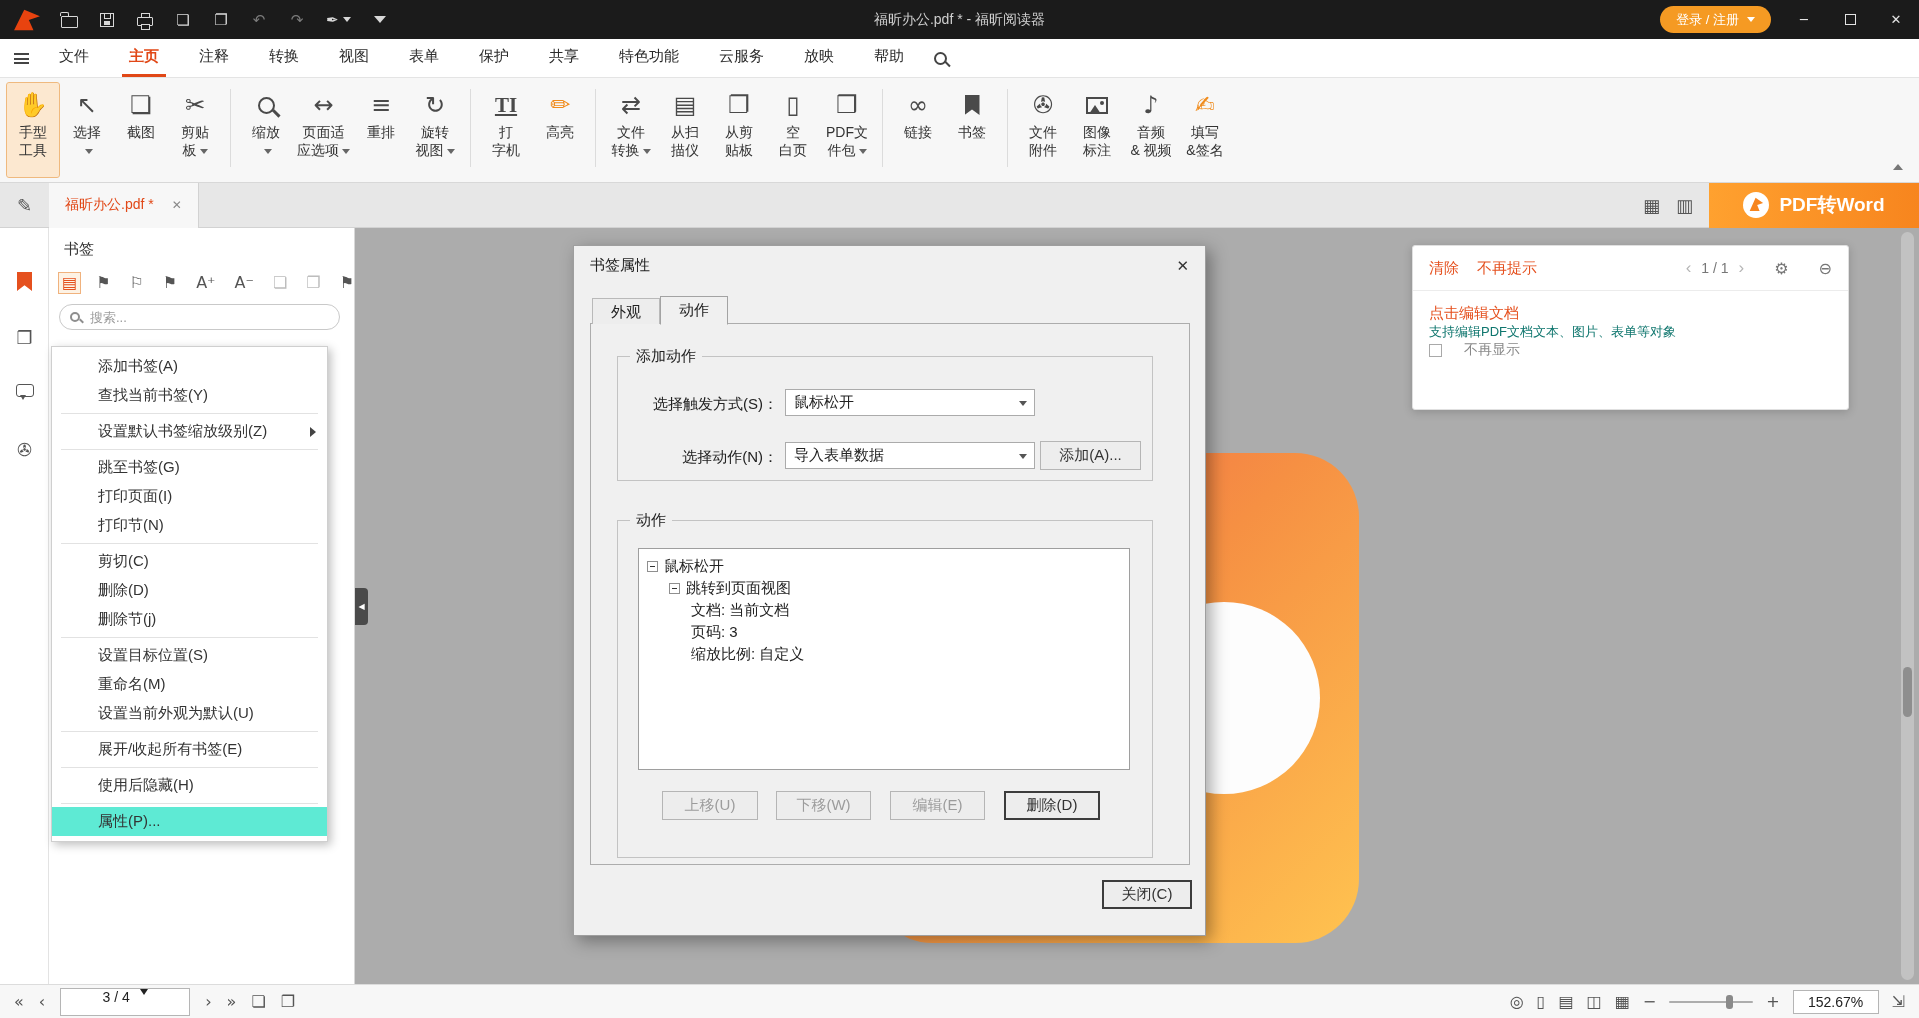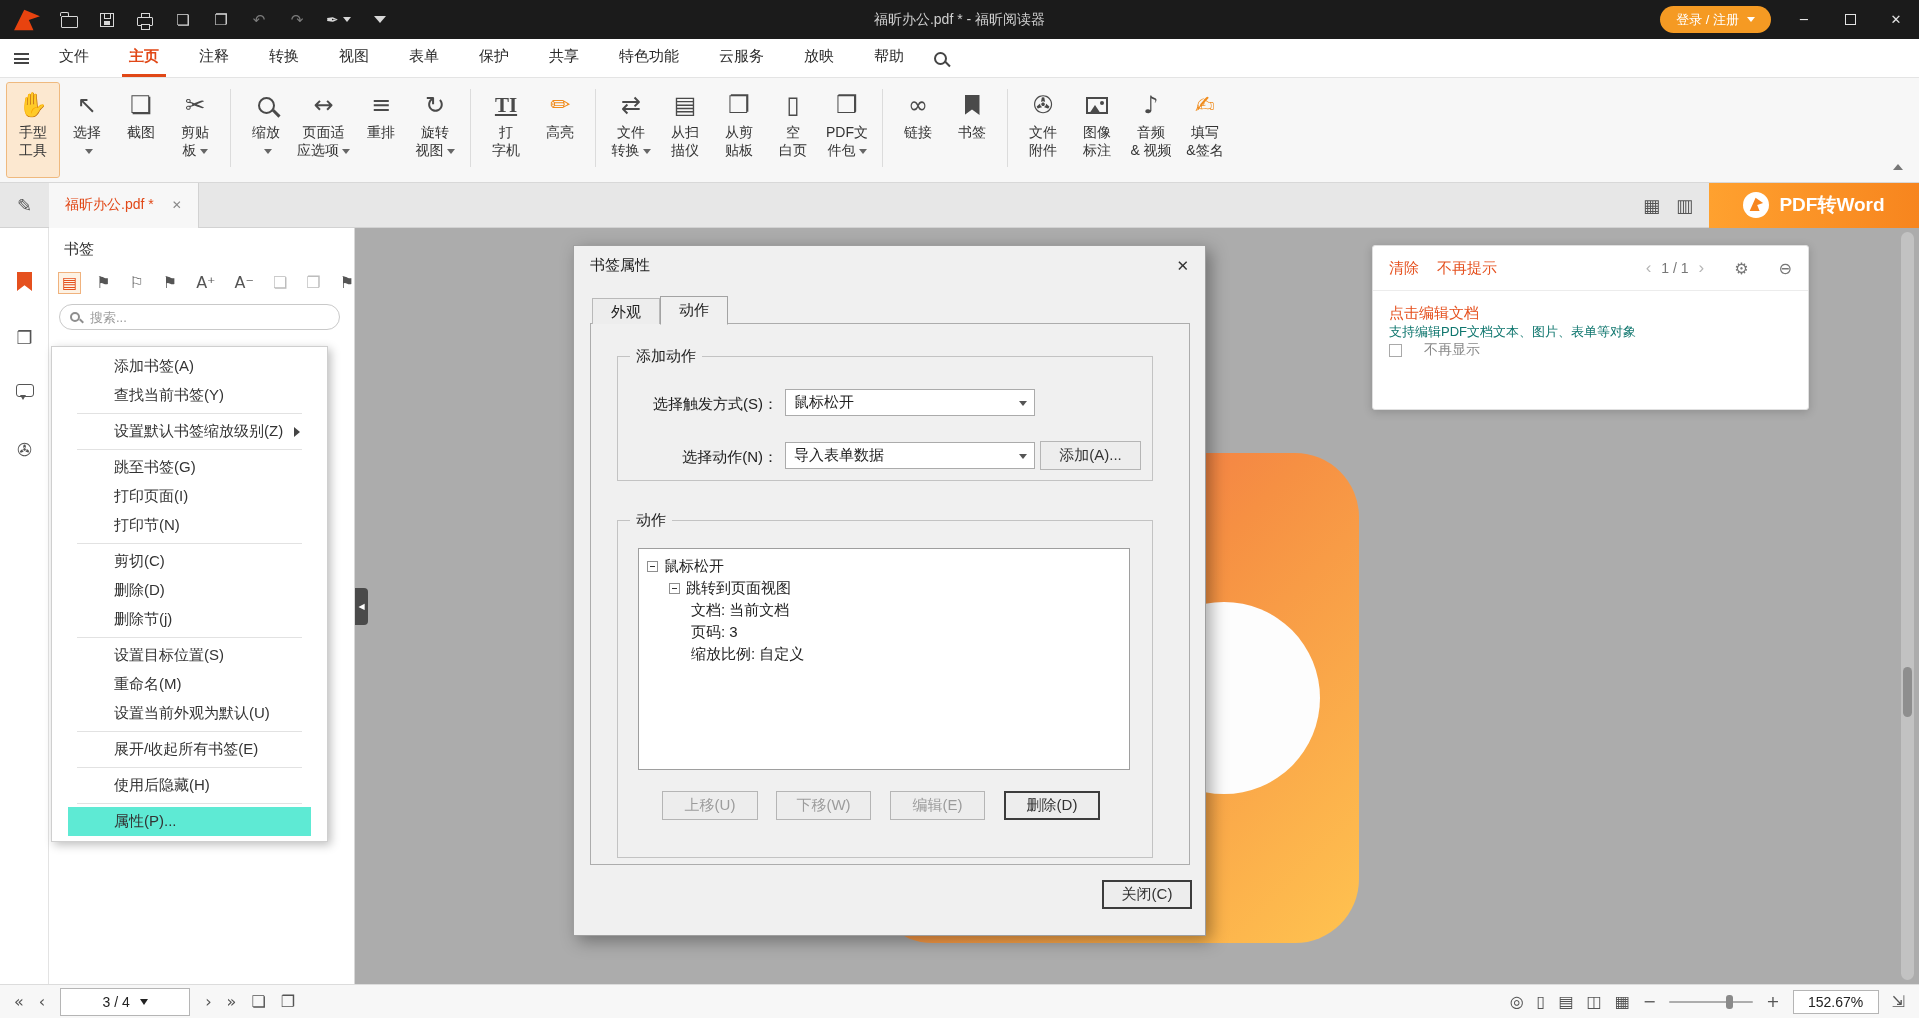--- a/index.html
+++ b/index.html
@@ -100,21 +100,21 @@
   .appicon{position:absolute;left:514px;top:225px;width:490px;height:490px;border-radius:64px;
     background:linear-gradient(135deg,#F0654A 0%,#F69043 45%,#FFC350 100%)}
   .appcircle{position:absolute;left:259px;top:149px;width:192px;height:192px;border-radius:50%;background:#FDFDFD}
   .vscroll{position:absolute;right:5px;top:4px;bottom:4px;width:13px;background:#C2C2C2;border-radius:7px}
   .vthumb{position:absolute;left:2px;right:2px;top:435px;height:50px;background:#8E8E8E;border-radius:5px}
   .collapsetab{position:absolute;left:355px;top:360px;width:13px;height:37px;background:#4A4A4A;color:#fff;border-radius:0 4px 4px 0;
     display:flex;align-items:center;justify-content:center;font-size:8px;font-family:"DejaVu Sans",sans-serif;cursor:pointer;z-index:5}
 
   
   .ctxmenu{position:absolute;left:51px;top:346px;width:277px;background:#FFF;border:1px solid #CFCFCF;
-    box-shadow:3px 3px 9px rgba(0,0,0,.25);padding:5px 16px;z-index:40;font-size:15px;color:#333}
+    box-shadow:3px 3px 9px rgba(0,0,0,.25);padding:5px 0;z-index:40;font-size:15px;color:#333}
   .ctx-item{height:29px;display:flex;align-items:center;padding:0 14px 0 46px;position:relative;cursor:pointer;white-space:nowrap}
   .ctx-item.hl{background:#5eead4}
   .ctx-sep{height:1px;background:#E2E2E2;margin:3px 9px}
   .ctx-arrow{position:absolute;right:11px;width:0;height:0;border-top:5px solid transparent;border-bottom:5px solid transparent;border-left:6px solid #444}
 
   
   .dialog{position:absolute;left:573px;top:245px;width:633px;height:691px;background:#F0F0F0;border:1px solid #9E9E9E;
     box-shadow:5px 5px 16px rgba(0,0,0,.35);z-index:60;font-size:15px;color:#222}
   .dlg-titlebar{height:39px;display:flex;align-items:center;padding:0 16px}
   .dlg-close{position:absolute;right:16px;top:11px;color:#333;font-size:15px;font-family:"DejaVu Sans",sans-serif;cursor:pointer}
@@ -140,41 +140,41 @@
   .bdown{left:202px;top:545px;width:95px;height:29px}
   .bedit{left:316px;top:545px;width:95px;height:29px}
   .bdel{left:430px;top:545px;width:96px;height:29px}
   .bclose{left:528px;top:634px;width:90px;height:29px}
   .treebox{position:absolute;left:64px;top:302px;width:492px;height:222px;background:#fff;border:1px solid #9E9E9E;padding:6px 8px;overflow:hidden}
   .tree-row{display:flex;align-items:center;height:22px;font-size:15px;color:#222;white-space:nowrap}
   .exp{width:11px;height:11px;border:1px solid #8F8F8F;background:#fff;position:relative;display:inline-block;margin-right:6px;flex:none}
   .exp::after{content:"";position:absolute;left:2px;right:2px;top:4px;height:1px;background:#333}
 
   
-  .assistant{position:absolute;left:1372px;top:245px;width:437px;height:165px;background:#FFF;border:1px solid #E0E0E0;border-radius:3px;
+  .assistant{position:absolute;left:1412px;top:245px;width:437px;height:165px;background:#FFF;border:1px solid #E0E0E0;border-radius:3px;
     box-shadow:0 2px 10px rgba(0,0,0,.18);z-index:30}
   .as-header{height:45px;display:flex;align-items:center;padding:0 16px;border-bottom:1px solid #ECECEC;gap:18px}
   .as-link{color:#E5501E;font-size:15px;cursor:pointer}
   .as-pager{margin-left:auto;display:flex;align-items:center;gap:10px;color:#888;font-size:15px}
   .as-arr{cursor:pointer;font-size:17px;color:#B5B5B5}
   .as-count{color:#777;font-size:14px}
   .as-ico{color:#777;font-size:16px;font-family:"DejaVu Sans",sans-serif;cursor:pointer;margin-left:12px}
   .as-body{padding:13px 16px}
   .as-cta{color:#E5501E;font-size:15px;cursor:pointer}
   .as-desc{font-size:13px;color:#0f766e}
   .as-check{display:flex;align-items:center;gap:22px}
   .cbox{width:13px;height:13px;border:1px solid #A9A9A9;background:#fff;display:inline-block;cursor:pointer}
   .as-chlabel{font-size:14px;color:#888}
 
   
   .statusbar{position:absolute;left:0;bottom:0;right:0;height:34px;background:#F7F7F7;border-top:1px solid #DCDCDC;z-index:10}
   .sb-left{position:absolute;left:14px;top:0;height:34px;display:flex;align-items:center;gap:15px}
   .sb-right{position:absolute;right:14px;top:0;height:34px;display:flex;align-items:center;gap:13px}
   .sbg{font-size:16px;color:#555;font-family:"DejaVu Sans",sans-serif;cursor:pointer;line-height:1}
-  .pagebox{width:130px;height:28px;background:#fff;border:1px solid #B5B5B5;display:flex;align-items:center;justify-content:center;font-size:14px;color:#222;cursor:pointer}
+  .pagebox{width:130px;height:28px;background:#fff;border:1px solid #B5B5B5;display:flex;align-items:flex-start;justify-content:center;font-size:14px;color:#222;cursor:pointer}
   .pb-caret{width:0;height:0;border-left:4px solid transparent;border-right:4px solid transparent;border-top:6px solid #222;margin-left:10px;cursor:pointer}
   .slider{width:84px;height:2px;background:#ADADAD;position:relative;border-radius:1px;cursor:pointer}
   .slider .thumb{position:absolute;left:68%;top:-6px;width:7px;height:14px;background:#8A8A8A;border-radius:3px;cursor:pointer}
   .zoombox{min-width:86px;height:24px;background:#fff;border:1px solid #B5B5B5;display:flex;align-items:center;justify-content:center;font-size:14px;color:#222;cursor:pointer}
 </style>
 </head>
 <body>
 
 <div class="titlebar">
   <span class="logo">

